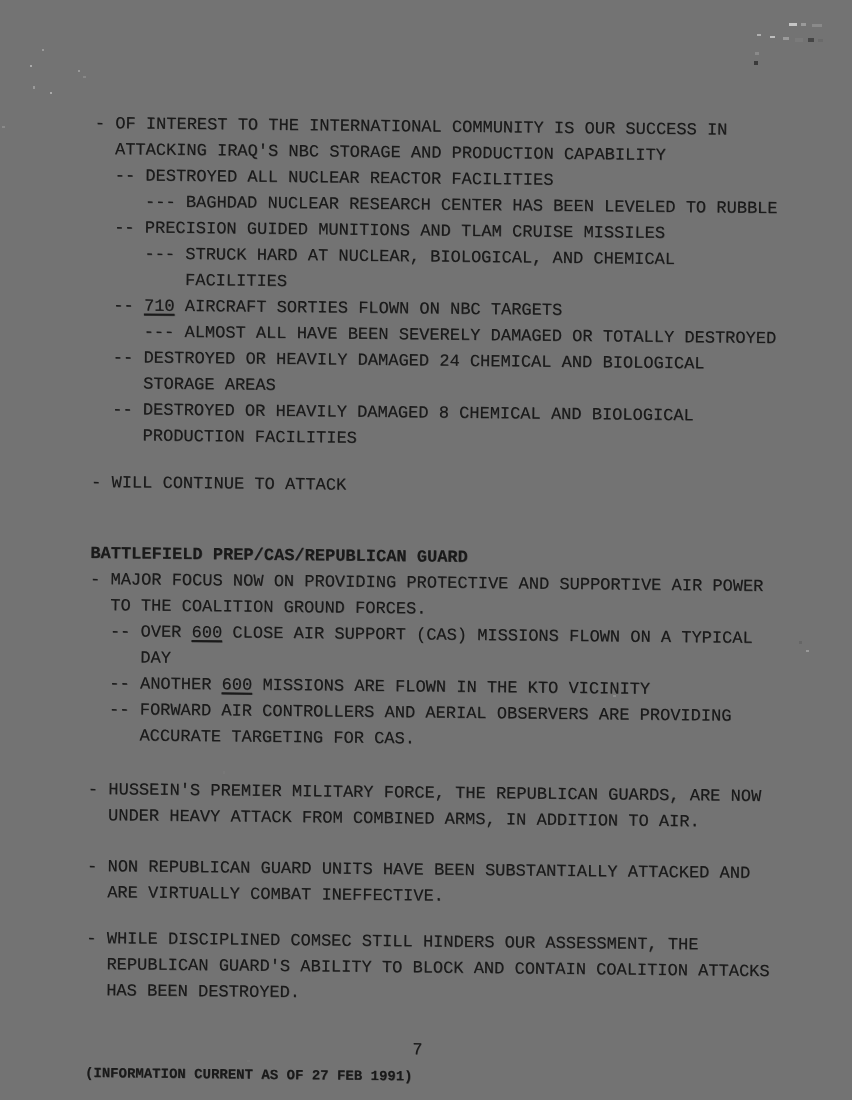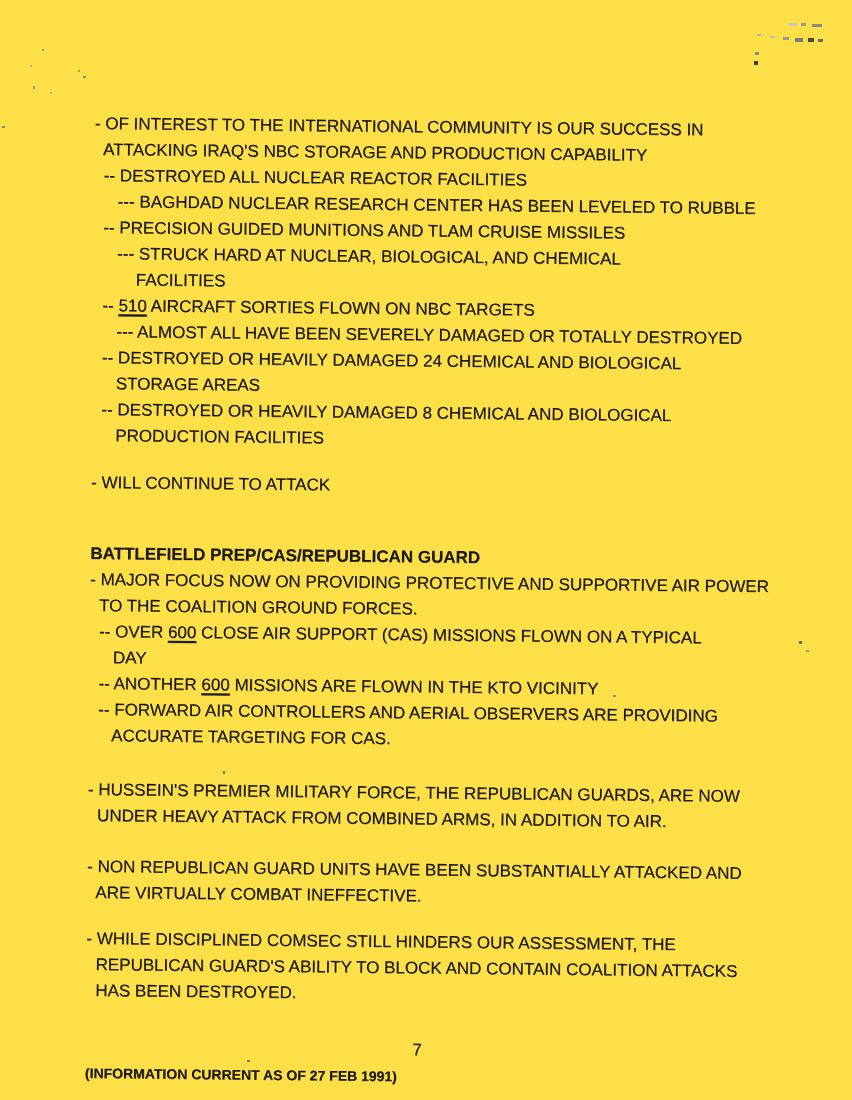--- a/index.html
+++ b/index.html
@@ -1,21 +1,21 @@
 <!DOCTYPE html>
 <html><head>
 <meta charset="utf-8">
 <style>
   html,body{margin:0;padding:0;}
   .page{
     position:relative;
     width:852px;height:1100px;
-    background:#fde047;
+    background:#737373;
     overflow:hidden;
-    font-family:Liberation Sans, sans-serif;
+    font-family:Liberation Mono, monospace;
     color:#1a1a1a;
   }
   .content{
     position:absolute;
     left:95px;top:111px;
     width:720px;
     transform:rotate(0.6deg);
     transform-origin:0 0;
     font-size:17px;
     line-height:26px;
@@ -52,21 +52,21 @@
   <div class="content">
 
     <div class="block">
       <div class="ln">- OF INTEREST TO THE INTERNATIONAL COMMUNITY IS OUR SUCCESS IN</div>
       <div class="ln">  ATTACKING IRAQ'S NBC STORAGE AND PRODUCTION CAPABILITY</div>
       <div class="ln">  -- DESTROYED ALL NUCLEAR REACTOR FACILITIES</div>
       <div class="ln">     --- BAGHDAD NUCLEAR RESEARCH CENTER HAS BEEN LEVELED TO RUBBLE</div>
       <div class="ln">  -- PRECISION GUIDED MUNITIONS AND TLAM CRUISE MISSILES</div>
       <div class="ln">     --- STRUCK HARD AT NUCLEAR, BIOLOGICAL, AND CHEMICAL</div>
       <div class="ln">         FACILITIES</div>
-      <div class="ln"><span>  -- </span><span class="u">510</span><span> AIRCRAFT SORTIES FLOWN ON NBC TARGETS</span></div>
+      <div class="ln"><span>  -- </span><span class="u">710</span><span> AIRCRAFT SORTIES FLOWN ON NBC TARGETS</span></div>
       <div class="ln">     --- ALMOST ALL HAVE BEEN SEVERELY DAMAGED OR TOTALLY DESTROYED</div>
       <div class="ln">  -- DESTROYED OR HEAVILY DAMAGED 24 CHEMICAL AND BIOLOGICAL</div>
       <div class="ln">     STORAGE AREAS</div>
       <div class="ln">  -- DESTROYED OR HEAVILY DAMAGED 8 CHEMICAL AND BIOLOGICAL</div>
       <div class="ln">     PRODUCTION FACILITIES</div>
     </div>
 
     <div class="block mt-will">
       <div class="ln">- WILL CONTINUE TO ATTACK</div>
     </div>

